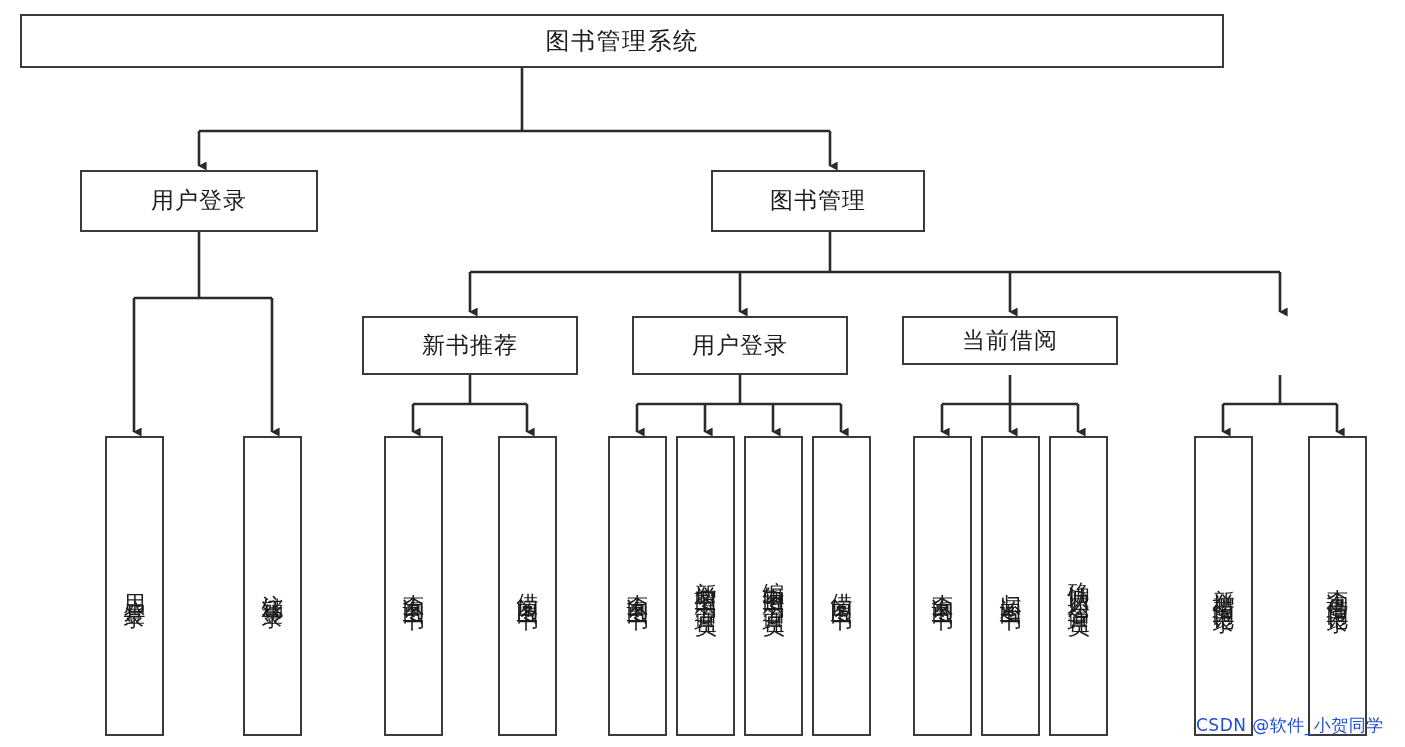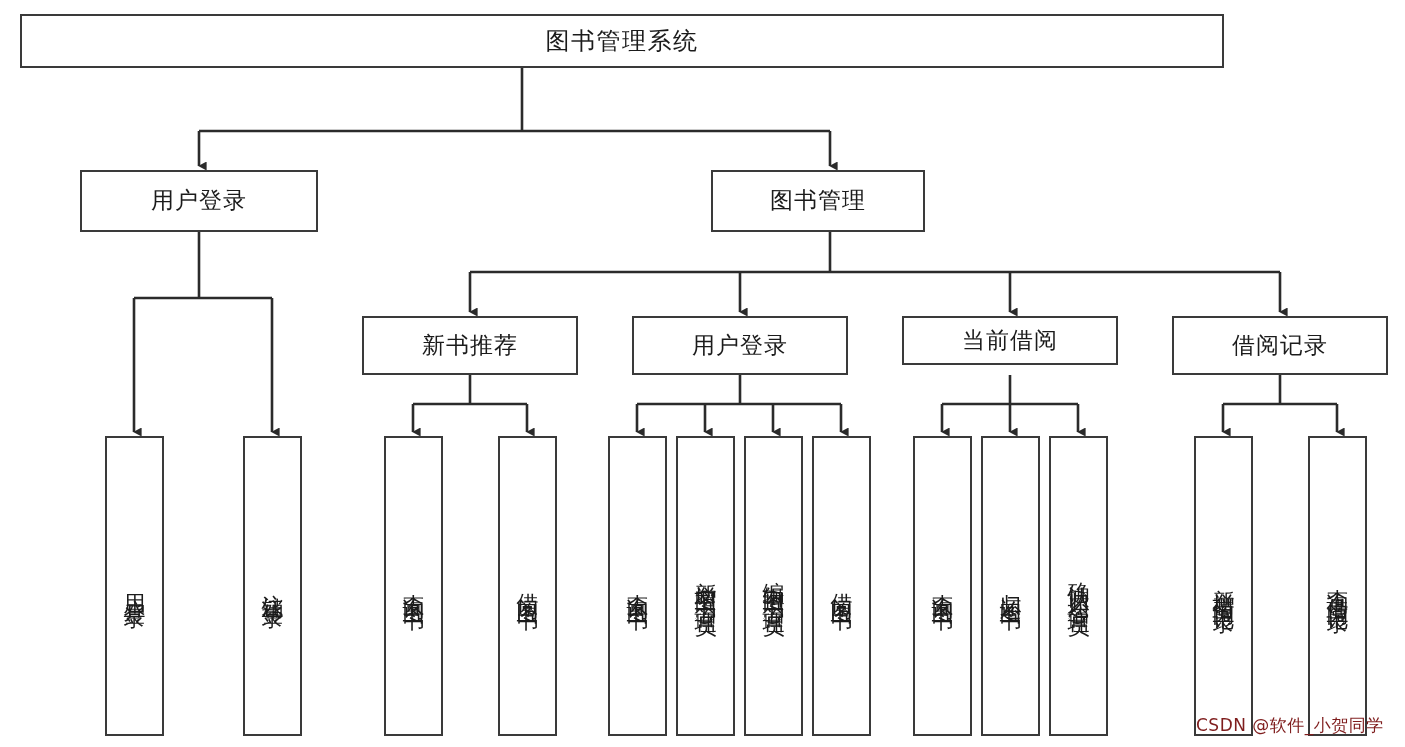--- a/index.html
+++ b/index.html
@@ -64,21 +64,21 @@
     font-size: 22px;
     letter-spacing: 5px;
     line-height: 1;
     white-space: nowrap;
   }
   .watermark {
     position: absolute;
     left: 1196px;
     top: 714px;
     font-size: 17px;
-    color: #7f1d1d;
+    color: #1d4ed8;
     letter-spacing: 0.5px;
     white-space: nowrap;
     z-index: 5;
     font-family: "DejaVu Sans", "Liberation Sans", sans-serif;
   }
 </style>
 </head>
 <body>
 
 <div id="canvas">
@@ -150,23 +150,20 @@
   </div>
 
   <div class="node h" style="left:632px; top:316px; width:216px; height:59px;">
     <span class="node-label">用户登录</span>
   </div>
 
   <div class="node h" style="left:902px; top:316px; width:216px; height:49px;">
     <span class="node-label">当前借阅</span>
   </div>
 
-  <div class="node h" style="left:1172px; top:316px; width:216px; height:59px;">
-    <span class="node-label">借阅记录</span>
-  </div>
 
   <div class="node v" style="left:105px; top:436px; width:59px; height:300px;">
     <span class="node-label">用户登录</span>
   </div>
 
   <div class="node v" style="left:243px; top:436px; width:59px; height:300px;">
     <span class="node-label">注销登录</span>
   </div>
 
   <div class="node v" style="left:384px; top:436px; width:59px; height:300px;">

